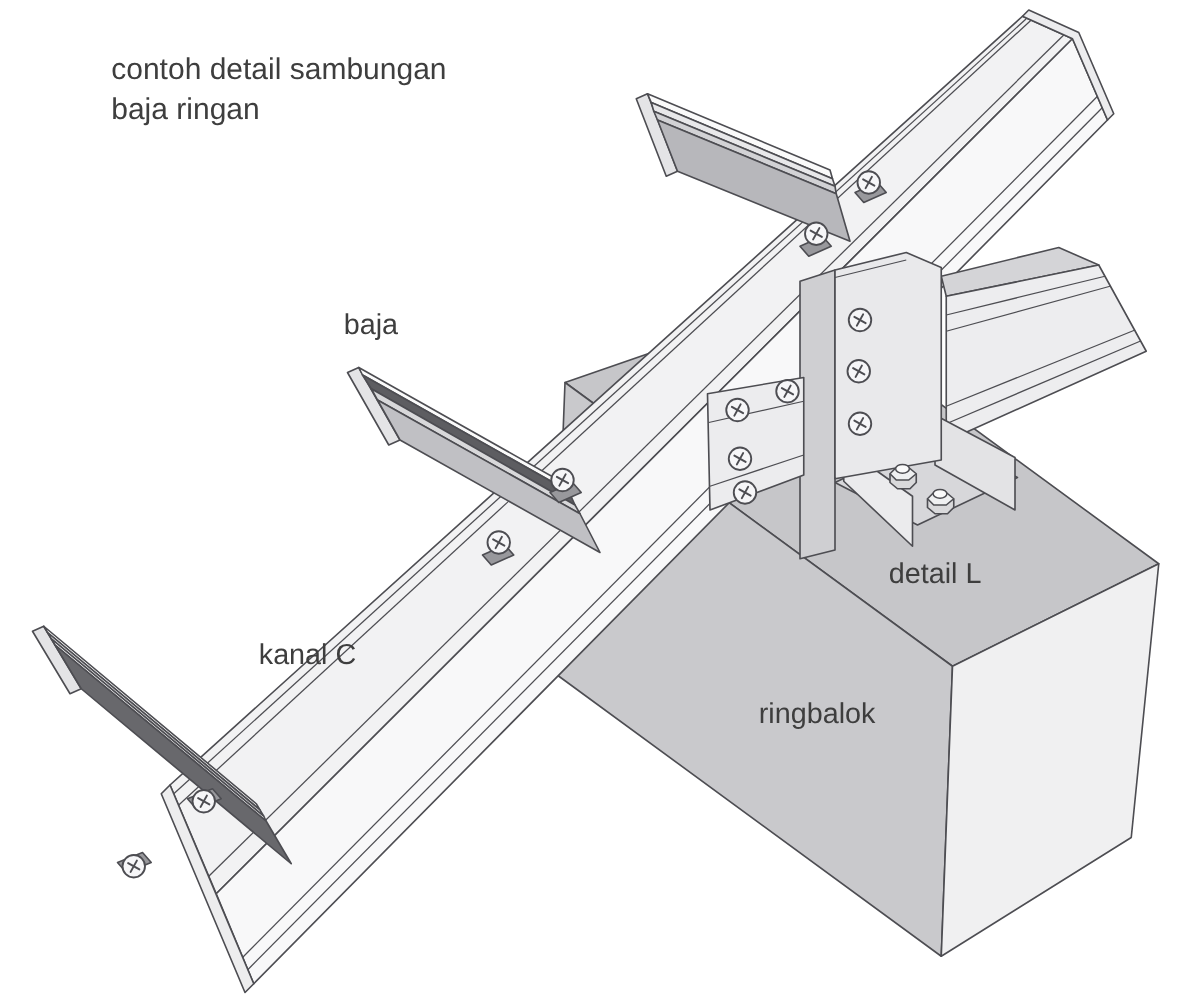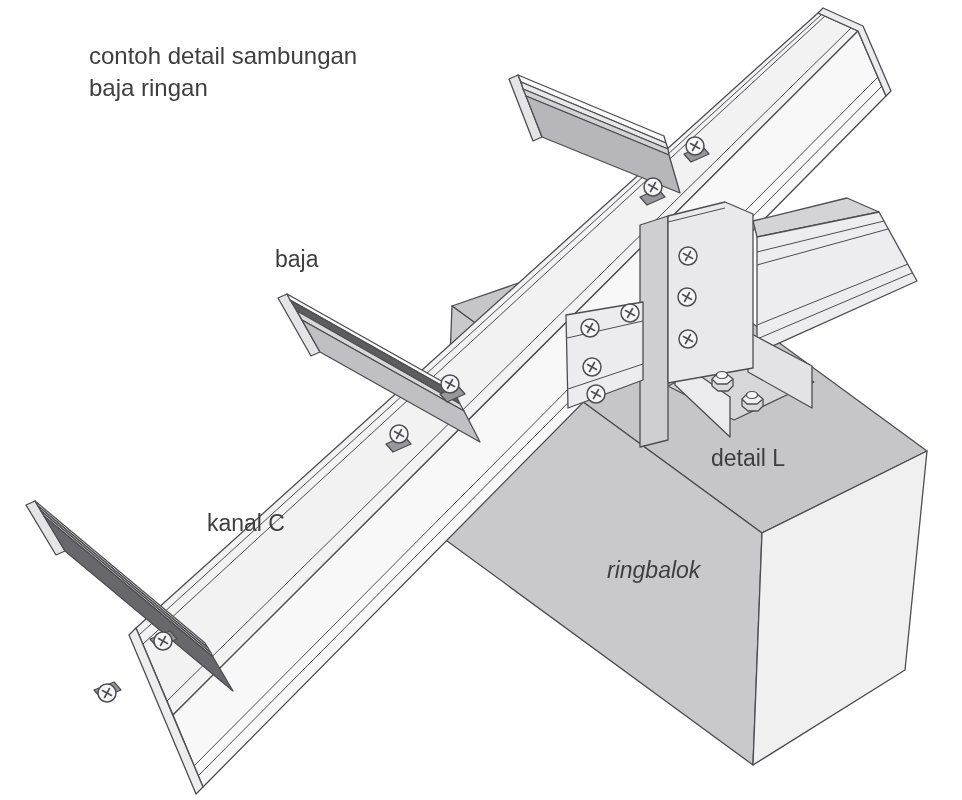--- a/index.html
+++ b/index.html
@@ -191,14 +191,14 @@
     <div>contoh detail sambungan</div>
     <div>baja ringan</div>
   </div>
 
   <div class="lbl" style="left:275px;top:246px;">baja</div>
 
   <div class="lbl" style="left:191px;top:510px;margin-left:16px;">kanal C</div>
 
   <div class="lbl" style="left:711px;top:445px;">detail L</div>
 
-  <div class="lbl" style="left:607px;top:557px;font-style:italic;">ringbalok</div>
+  <div class="lbl" style="left:607px;top:557px;">ringbalok</div>
 </div>
 
 </body></html>

